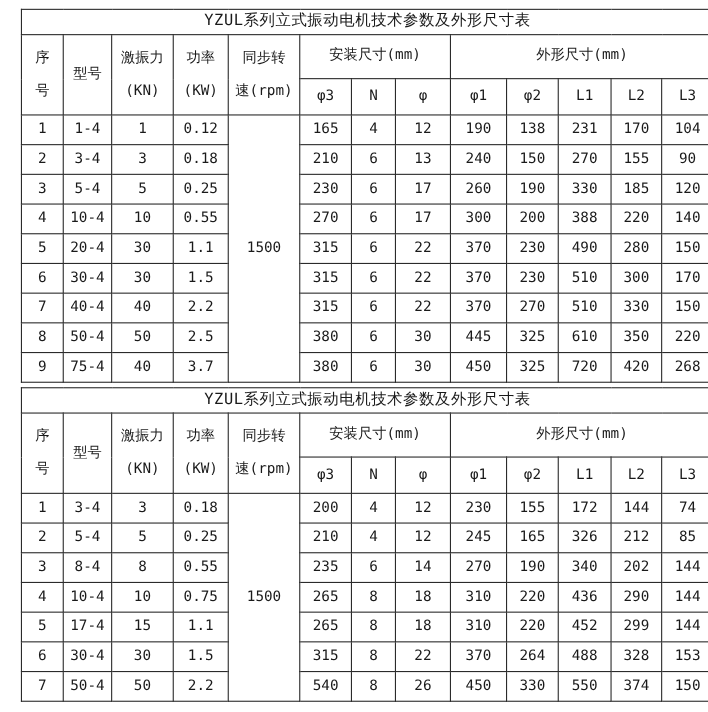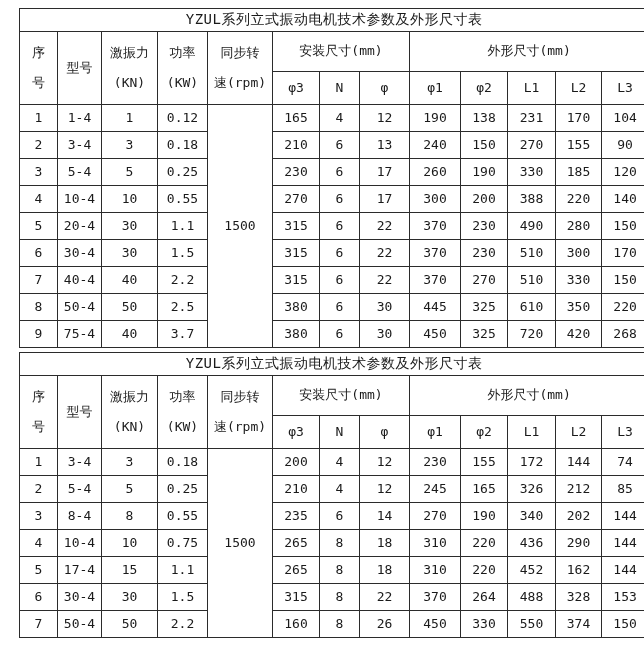--- a/index.html
+++ b/index.html
@@ -339,21 +339,21 @@
           <td>5</td>
           <td>17-4</td>
           <td>15</td>
           <td>1.1</td>
           <td>265</td>
           <td>8</td>
           <td>18</td>
           <td>310</td>
           <td>220</td>
           <td>452</td>
-          <td>162</td>
+          <td>299</td>
           <td>144</td>
         </tr>
         <tr>
           <td>6</td>
           <td>30-4</td>
           <td>30</td>
           <td>1.5</td>
           <td>315</td>
           <td>8</td>
           <td>22</td>
@@ -361,21 +361,21 @@
           <td>264</td>
           <td>488</td>
           <td>328</td>
           <td>153</td>
         </tr>
         <tr>
           <td>7</td>
           <td>50-4</td>
           <td>50</td>
           <td>2.2</td>
-          <td>160</td>
+          <td>540</td>
           <td>8</td>
           <td>26</td>
           <td>450</td>
           <td>330</td>
           <td>550</td>
           <td>374</td>
           <td>150</td>
         </tr>
       </tbody>
   </table>

